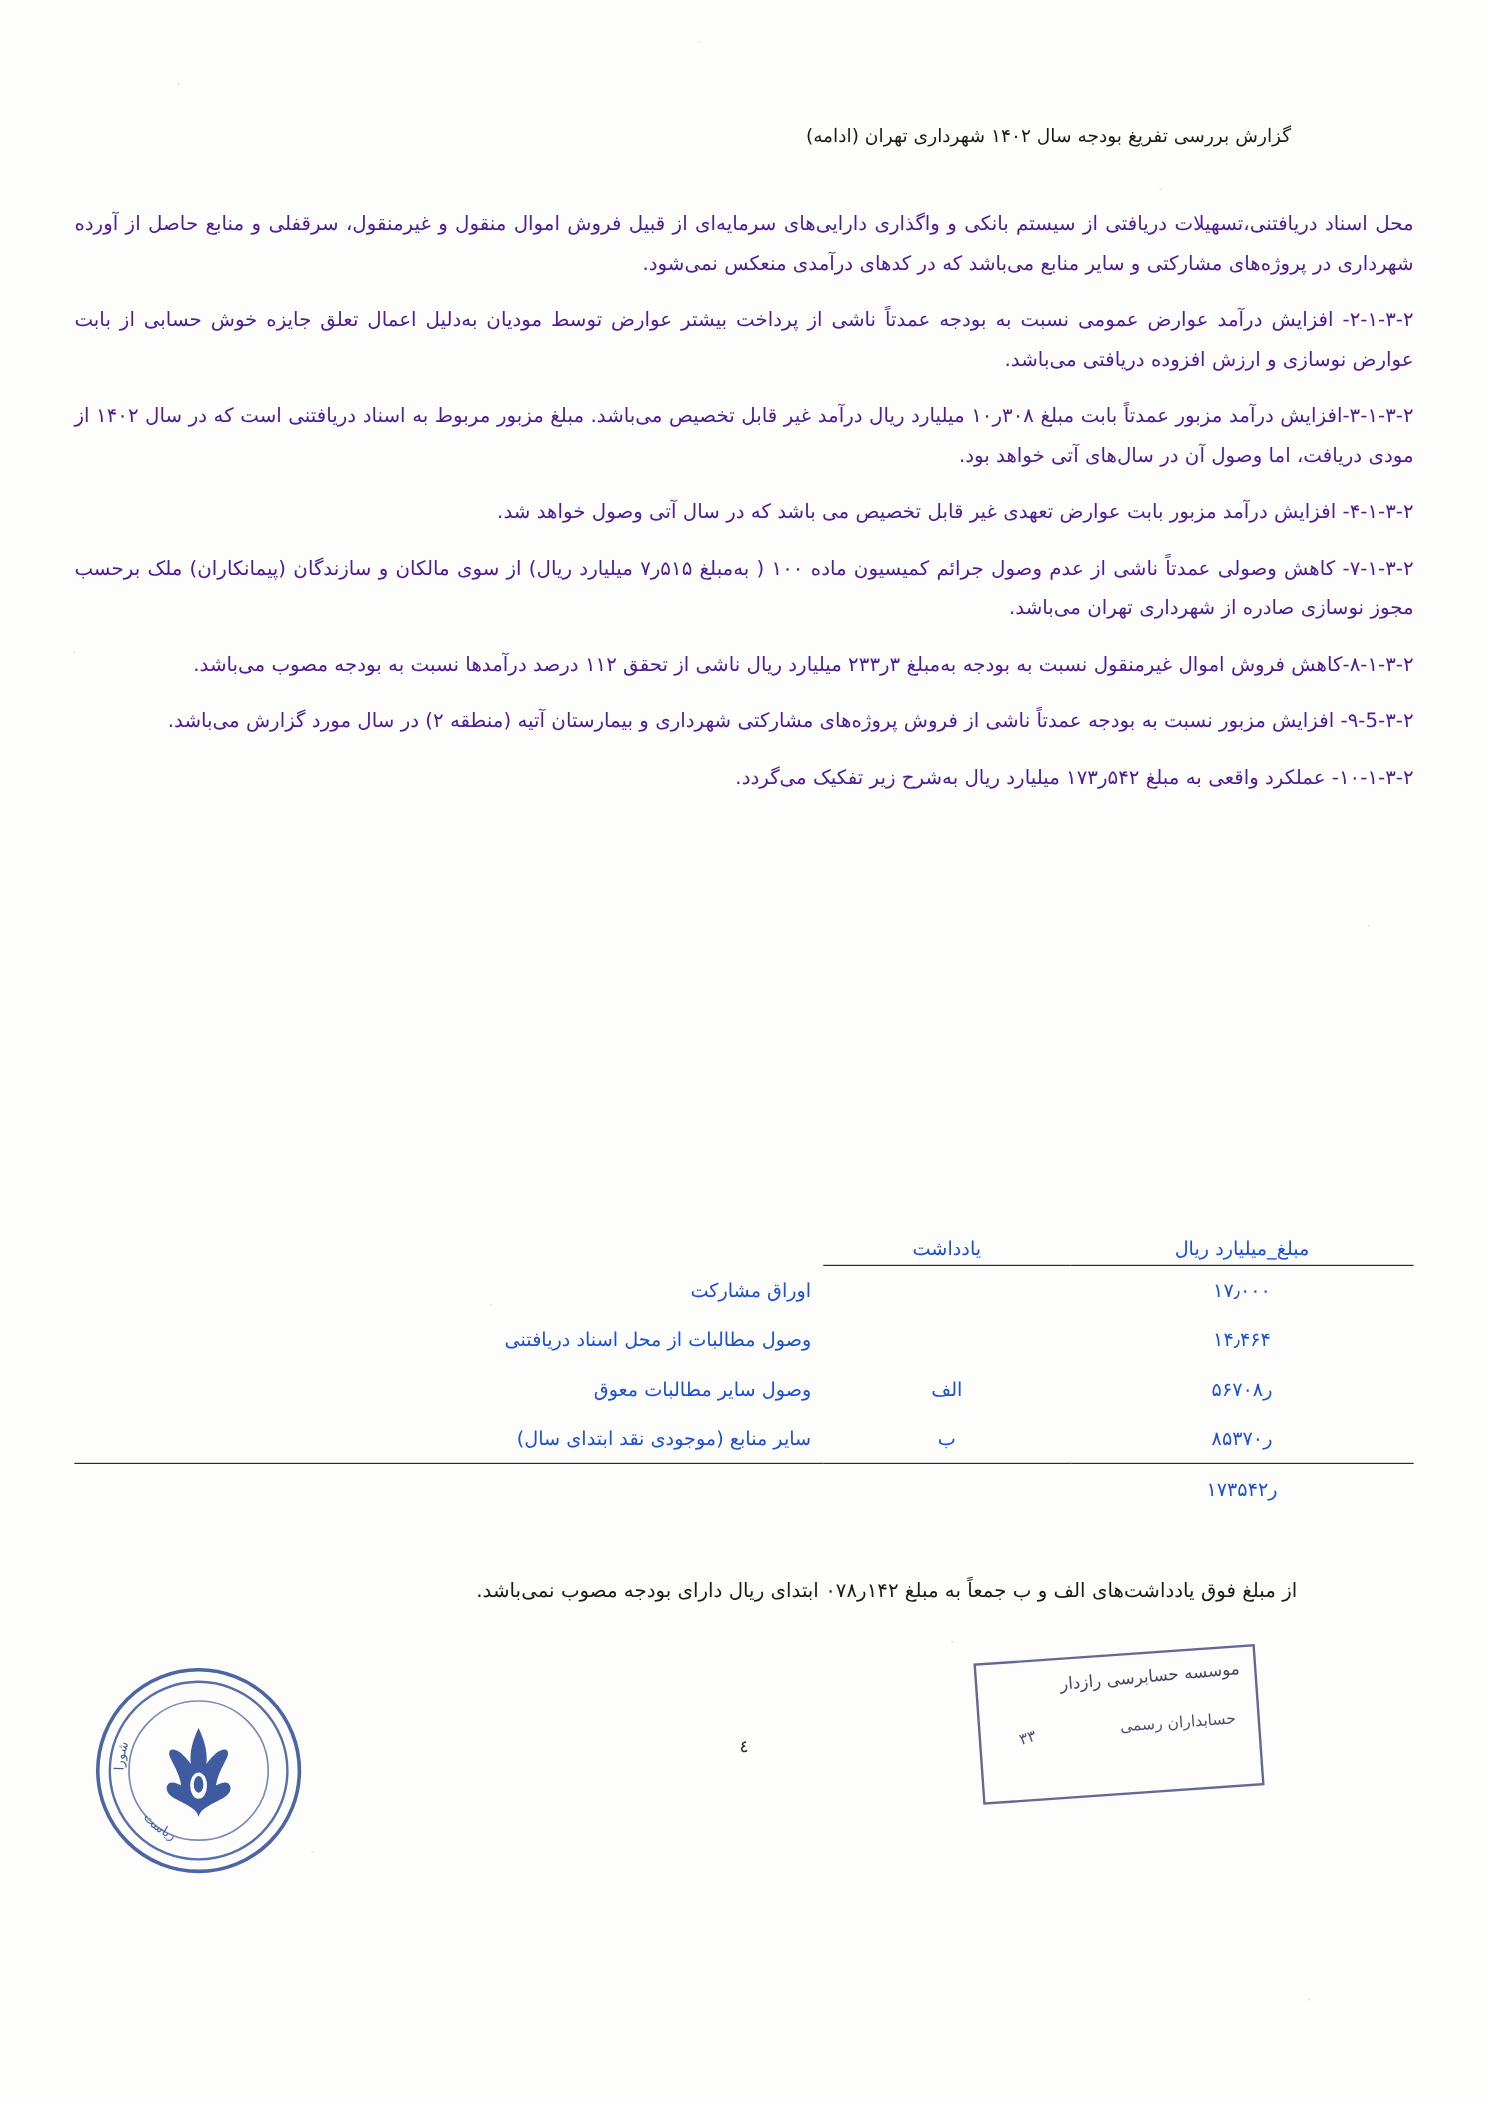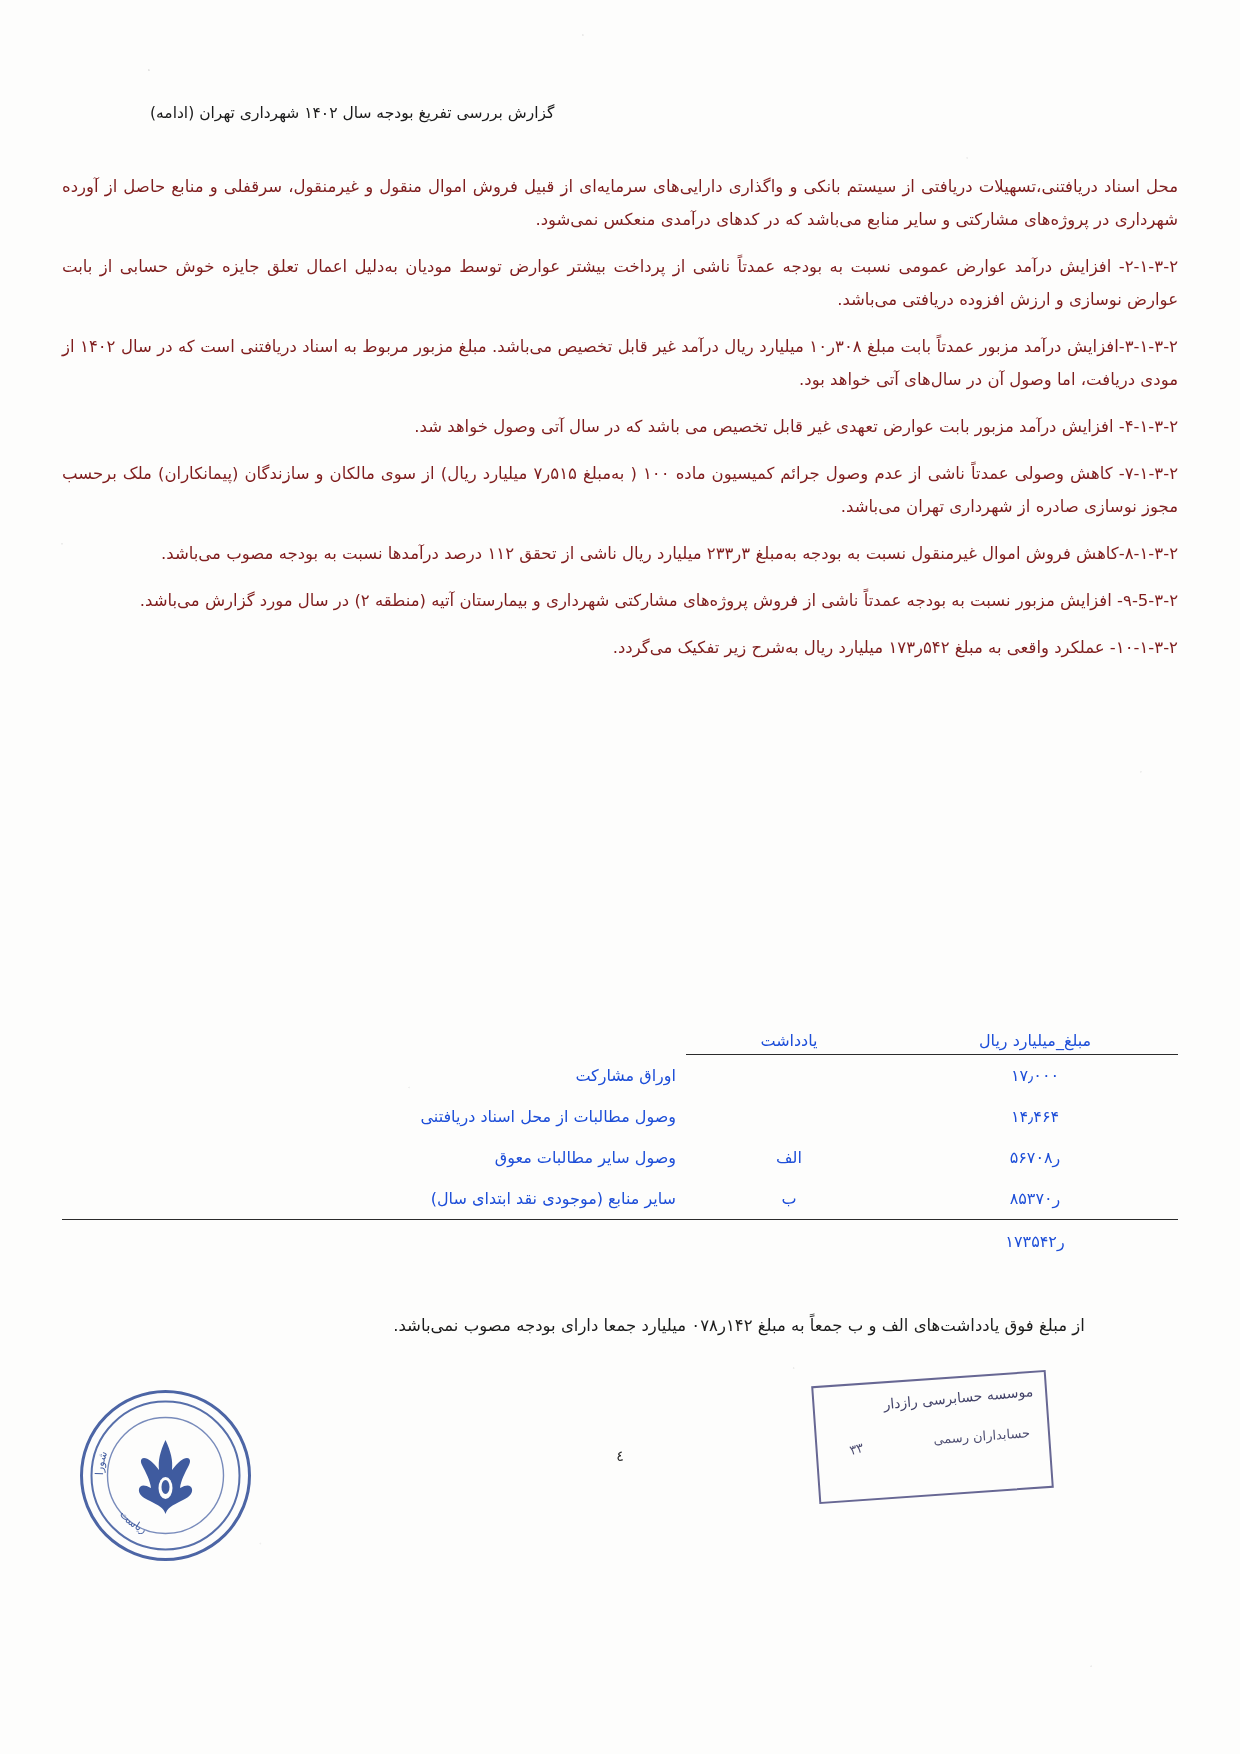--- a/index.html
+++ b/index.html
@@ -31,38 +31,38 @@
       radial-gradient(circle at 64% 78%, rgba(0,0,0,0.12) 0.7px, transparent 1.2px),
       radial-gradient(circle at 21% 88%, rgba(0,0,0,0.10) 0.7px, transparent 1.2px),
       radial-gradient(circle at 88% 95%, rgba(0,0,0,0.12) 0.7px, transparent 1.2px);
     opacity: 0.55;
   }
   .header-line {
     position: absolute;
     top: 104px;
     right: 164px;
     left: 150px;
-    text-align: left;
+    text-align: right;
     font-size: 15.5px;
     letter-spacing: 0.2px;
     color: #1a1a1a;
   }
   .body-block {
     position: absolute;
     top: 170px;
     right: 62px;
     left: 62px;
   }
   .para {
     font-size: 16.5px;
     line-height: 2.0;
     text-align: justify;
     text-justify: inter-word;
     margin: 0 0 14px 0;
-    color: #7f1d1d;
+    color: #4c1d95;
   }
   .para.indent-first {
     text-indent: 0;
   }
   .table-wrap {
     position: absolute;
     top: 1020px;
     right: 62px;
     left: 62px;
   }
@@ -241,21 +241,21 @@
         </tr>
         <tr class="total">
           <td class="amount">۱۷۳ر۵۴۲</td>
           <td class="note"></td>
           <td class="label"></td>
         </tr>
       </tbody>
     </table>
   </div>
 
-  <div class="closing">از مبلغ فوق یادداشت‌های الف و ب جمعاً به مبلغ ۱۴۲ر۰۷۸ میلیارد جمعا دارای بودجه مصوب نمی‌باشد.</div>
+  <div class="closing">از مبلغ فوق یادداشت‌های الف و ب جمعاً به مبلغ ۱۴۲ر۰۷۸ ابتدای ریال دارای بودجه مصوب نمی‌باشد.</div>
 
   <div class="page-number">٤</div>
 
   <div class="stamp-rect">
     <div class="box"></div>
     <div class="l1">موسسه حسابرسی رازدار</div>
     <div class="l2">حسابداران رسمی</div>
     <div class="l3"></div>
     <div class="num">۳۳</div>
   </div>

